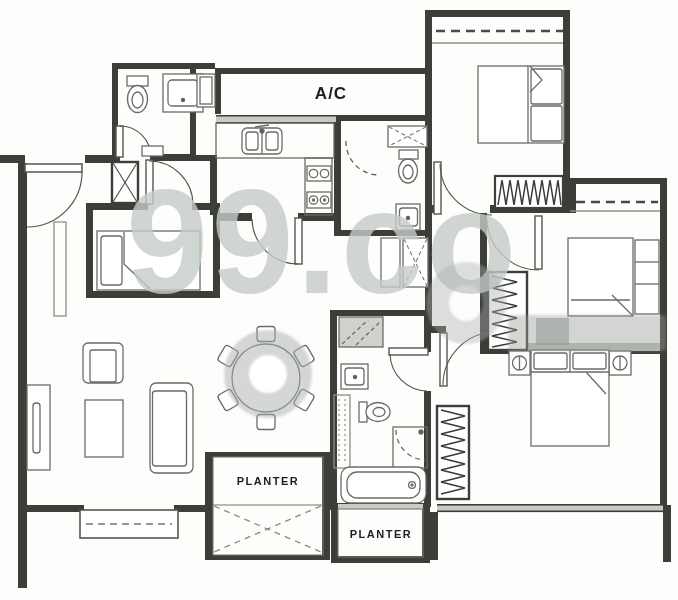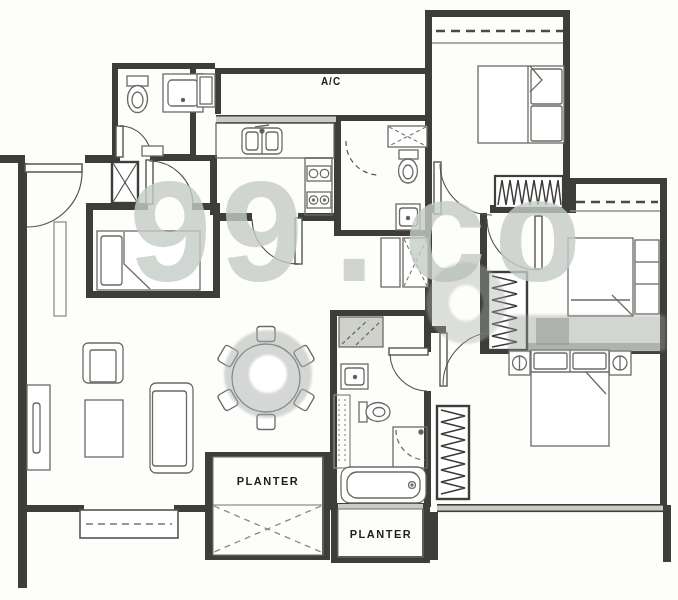--- a/index.html
+++ b/index.html
@@ -1,25 +1,25 @@
 <!DOCTYPE html>
 <html><head>
 <meta charset="utf-8">
 <style>
   html,body{margin:0;padding:0;background:#ffffff;}
   #plan{position:relative;width:678px;height:600px;background:#fdfdfb;overflow:hidden;
         font-family:"Liberation Sans",sans-serif;}
   #plan svg{position:absolute;left:0;top:0;}
   .lbl{position:absolute;color:#1e1e1c;font-weight:bold;text-align:center;
        font-family:"Liberation Sans",sans-serif;}
-  #ac-label{left:314px;top:76px;width:34px;font-size:10px;letter-spacing:1px;}
+  #ac-label{left:314px;top:84px;width:34px;font-size:17px;letter-spacing:1px;}
   #planter1-label{left:213px;top:475px;width:110px;font-size:11px;letter-spacing:1.5px;}
   #planter2-label{left:338px;top:528px;width:86px;font-size:11px;letter-spacing:1.5px;}
   .wm{position:absolute;pointer-events:none;}
-  #wm-text{left:126px;top:168px;font-family:Liberation Mono, monospace;font-weight:bold;
+  #wm-text{left:126px;top:168px;font-family:Liberation Sans, sans-serif;font-weight:bold;
            font-size:148px;line-height:1;letter-spacing:3px;color:#c5ccc7;opacity:.8;
            filter:blur(.6px);}
   #wm-ring1{left:224px;top:330px;width:88px;height:88px;border:25px solid #aab1ac;
             border-radius:50%;opacity:.5;box-sizing:border-box;filter:blur(1px);}
   #wm-ring2{left:426px;top:262px;width:80px;height:82px;border:23px solid #aab1ac;
             border-radius:50%;opacity:.4;box-sizing:border-box;filter:blur(1.2px);}
   #wm-band{left:508px;top:315px;width:158px;height:36px;background:#9aa09b;opacity:.42;
            border-radius:4px;filter:blur(1.5px);}
   #wm-box{left:536px;top:318px;width:33px;height:27px;background:#8f958f;opacity:.55;}
 </style>

